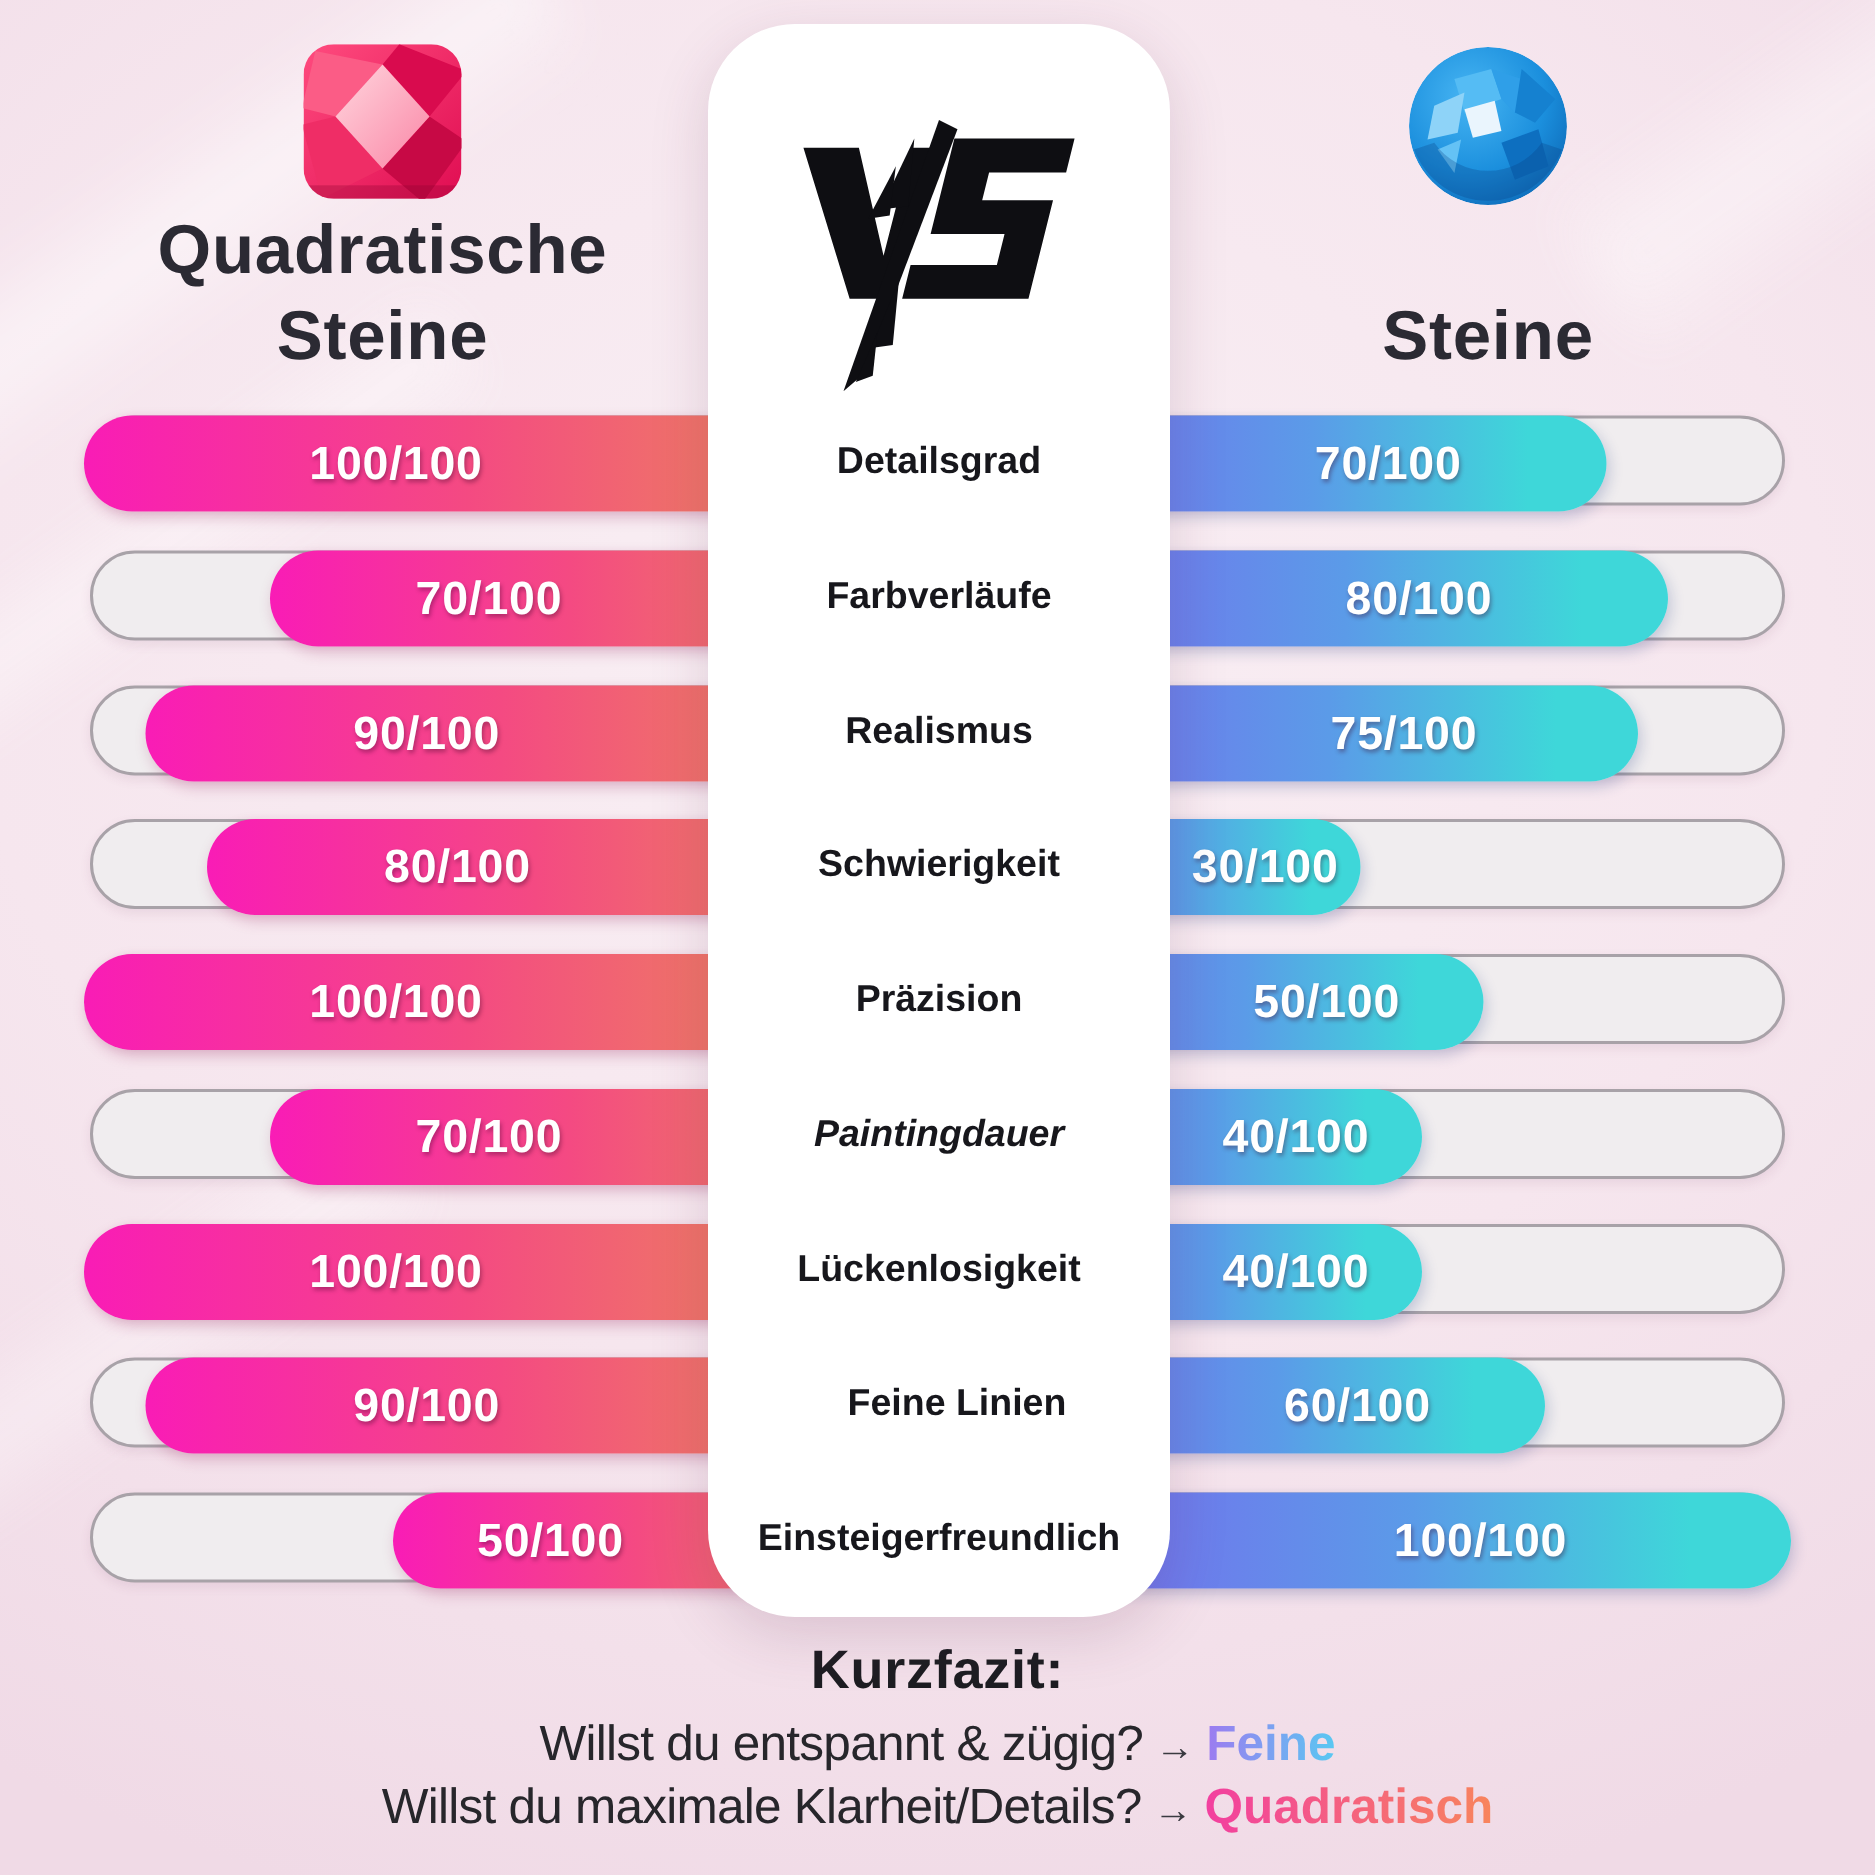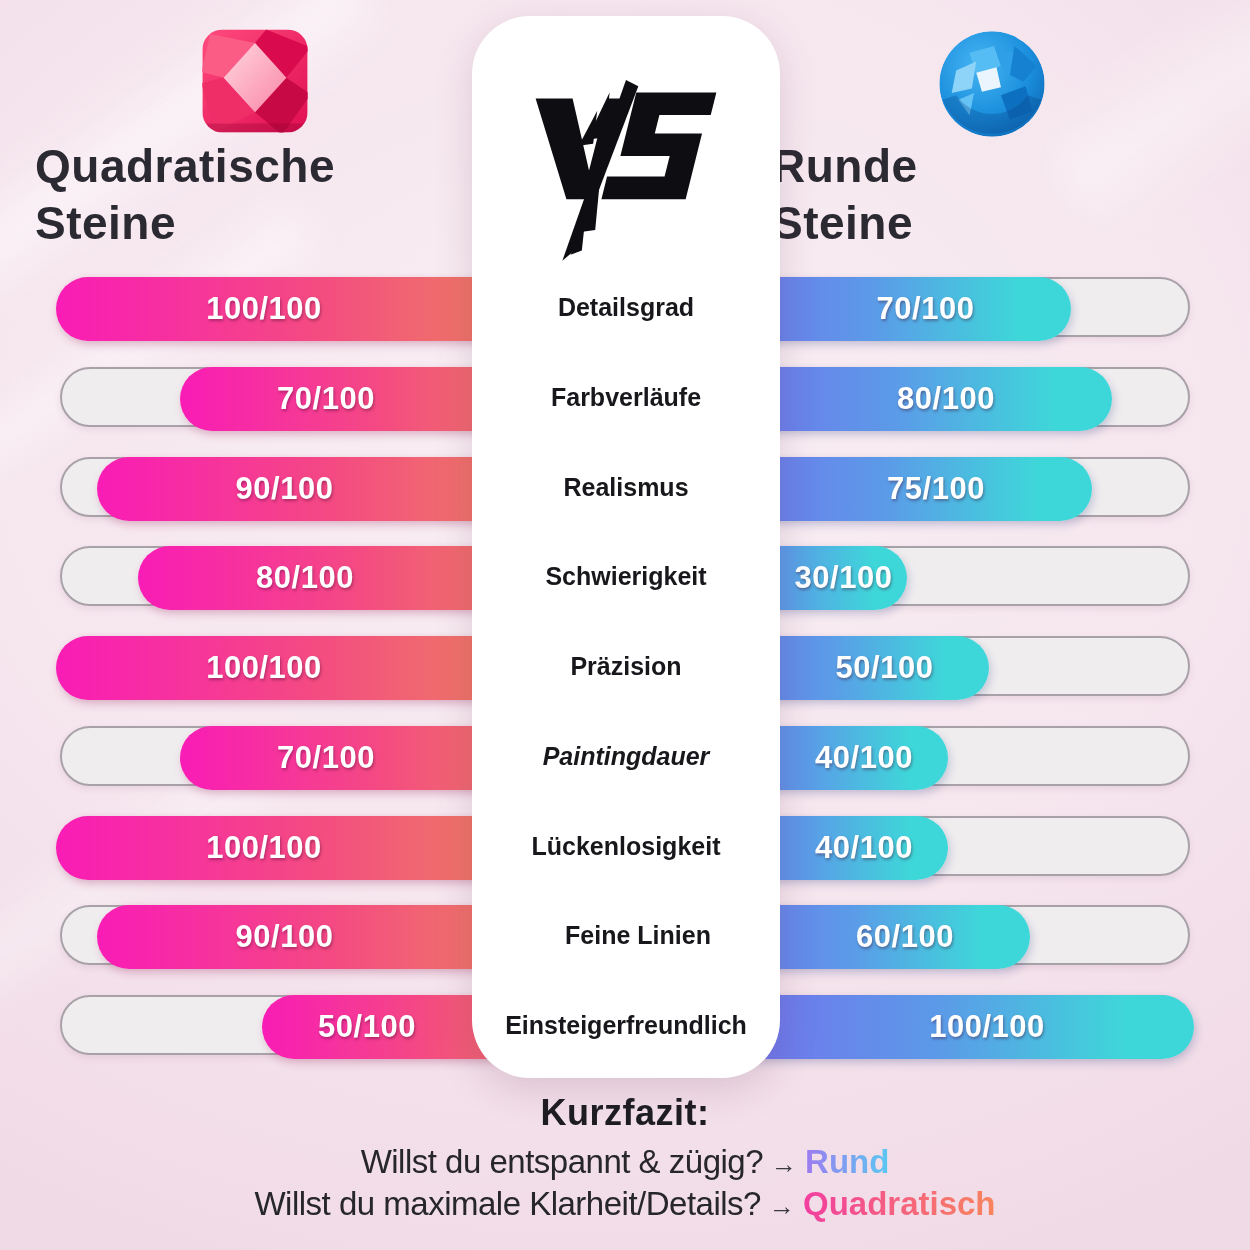--- a/index.html
+++ b/index.html
@@ -22,21 +22,21 @@
     z-index:0;
     pointer-events:none;
   }
   .s1{left:-220px;top:110px;width:640px;height:120px;}
   .s2{left:-170px;top:330px;width:520px;height:90px;opacity:.8;}
   .s3{left:-210px;top:870px;width:520px;height:100px;opacity:.7;}
   .s4{left:1020px;top:-30px;width:520px;height:140px;opacity:.8;}
 
   .col-title{
     position:absolute;top:138px;width:440px;
-    text-align:left;font-size:46px;line-height:57px;font-weight:bold;
+    text-align:center;font-size:46px;line-height:57px;font-weight:bold;
     color:#2b2a33;letter-spacing:.5px;z-index:2;
   }
   #left-title{left:35px;}
   #right-title{left:772px;}
   .gem{position:absolute;z-index:2;}
   #left-gem{left:199px;top:24px;width:112px;height:114px;}
   #right-gem{left:936px;top:26px;width:112px;height:116px;}
 
   .vs-card{
     position:absolute;left:472px;top:16px;width:308px;height:1062px;
@@ -144,21 +144,21 @@
       <polygon points="52,16 76,24 66,42 58,34" fill="#2f9fe8"></polygon>
       <polygon points="70,16 90,34 78,48 66,42" fill="#1581d0"></polygon>
       <polygon points="18,38 36,30 32,54 14,58" fill="#8ed3f8"></polygon>
       <polygon points="20,64 34,58 30,78" fill="#64c2f5"></polygon>
       <polygon points="36,40 54,35 58,53 41,57" fill="#eaf5fd"></polygon>
       <polygon points="58,60 80,52 86,74 66,82" fill="#0d6fc0"></polygon>
       <path d="M6 64 A47 47 0 0 0 94 64 L82 60 A39 39 0 0 1 18 60 Z" fill="rgba(6,60,130,0.28)"></path>
     </g>
   </svg>
   <div id="right-title" class="col-title">
-    <span>Runde</span><br>
+    <br>
     <span>Steine</span>
   </div>
 
   <div class="vs-card">
     <svg id="vs-logo" viewBox="0 0 200 185">
       <g fill="#0e0e12">
         <polygon points="12,20 48,20 64,90 82,20 96,20 68,118 42,118"></polygon>
         <g transform="translate(100,14) skewX(-14)">
           <path d="M10 0 L88 0 L88 22 L38 22 L38 40 L84 40 L84 104 L2 104 L2 82 L58 82 L58 62 L10 62 Z"></path>
         </g>
@@ -269,20 +269,20 @@
       <div class="bar-track" style="left: 635px; top: 995px; width: 555px;">
         <div class="bar-fill right" style="width: 559px;">
           <span>100/100</span>
         </div>
       </div>
     </div>
 
   <div id="footer">
     <div class="fz-title">Kurzfazit:</div>
     <div class="fz-line">
-      <span>Willst du entspannt &amp; zügig?</span><span class="fz-arrow">→</span><span class="hl hl-rund">Rund</span>
+      <span>Willst du entspannt &amp; zügig?</span><span class="fz-arrow">→</span><span class="hl hl-rund">Feine</span>
     </div>
     <div class="fz-line">
       <span>Willst du maximale Klarheit/Details?</span><span class="fz-arrow">→</span><span class="hl hl-quad">Quadratisch</span>
     </div>
   </div>
 
 </div>
 
 </body></html>

